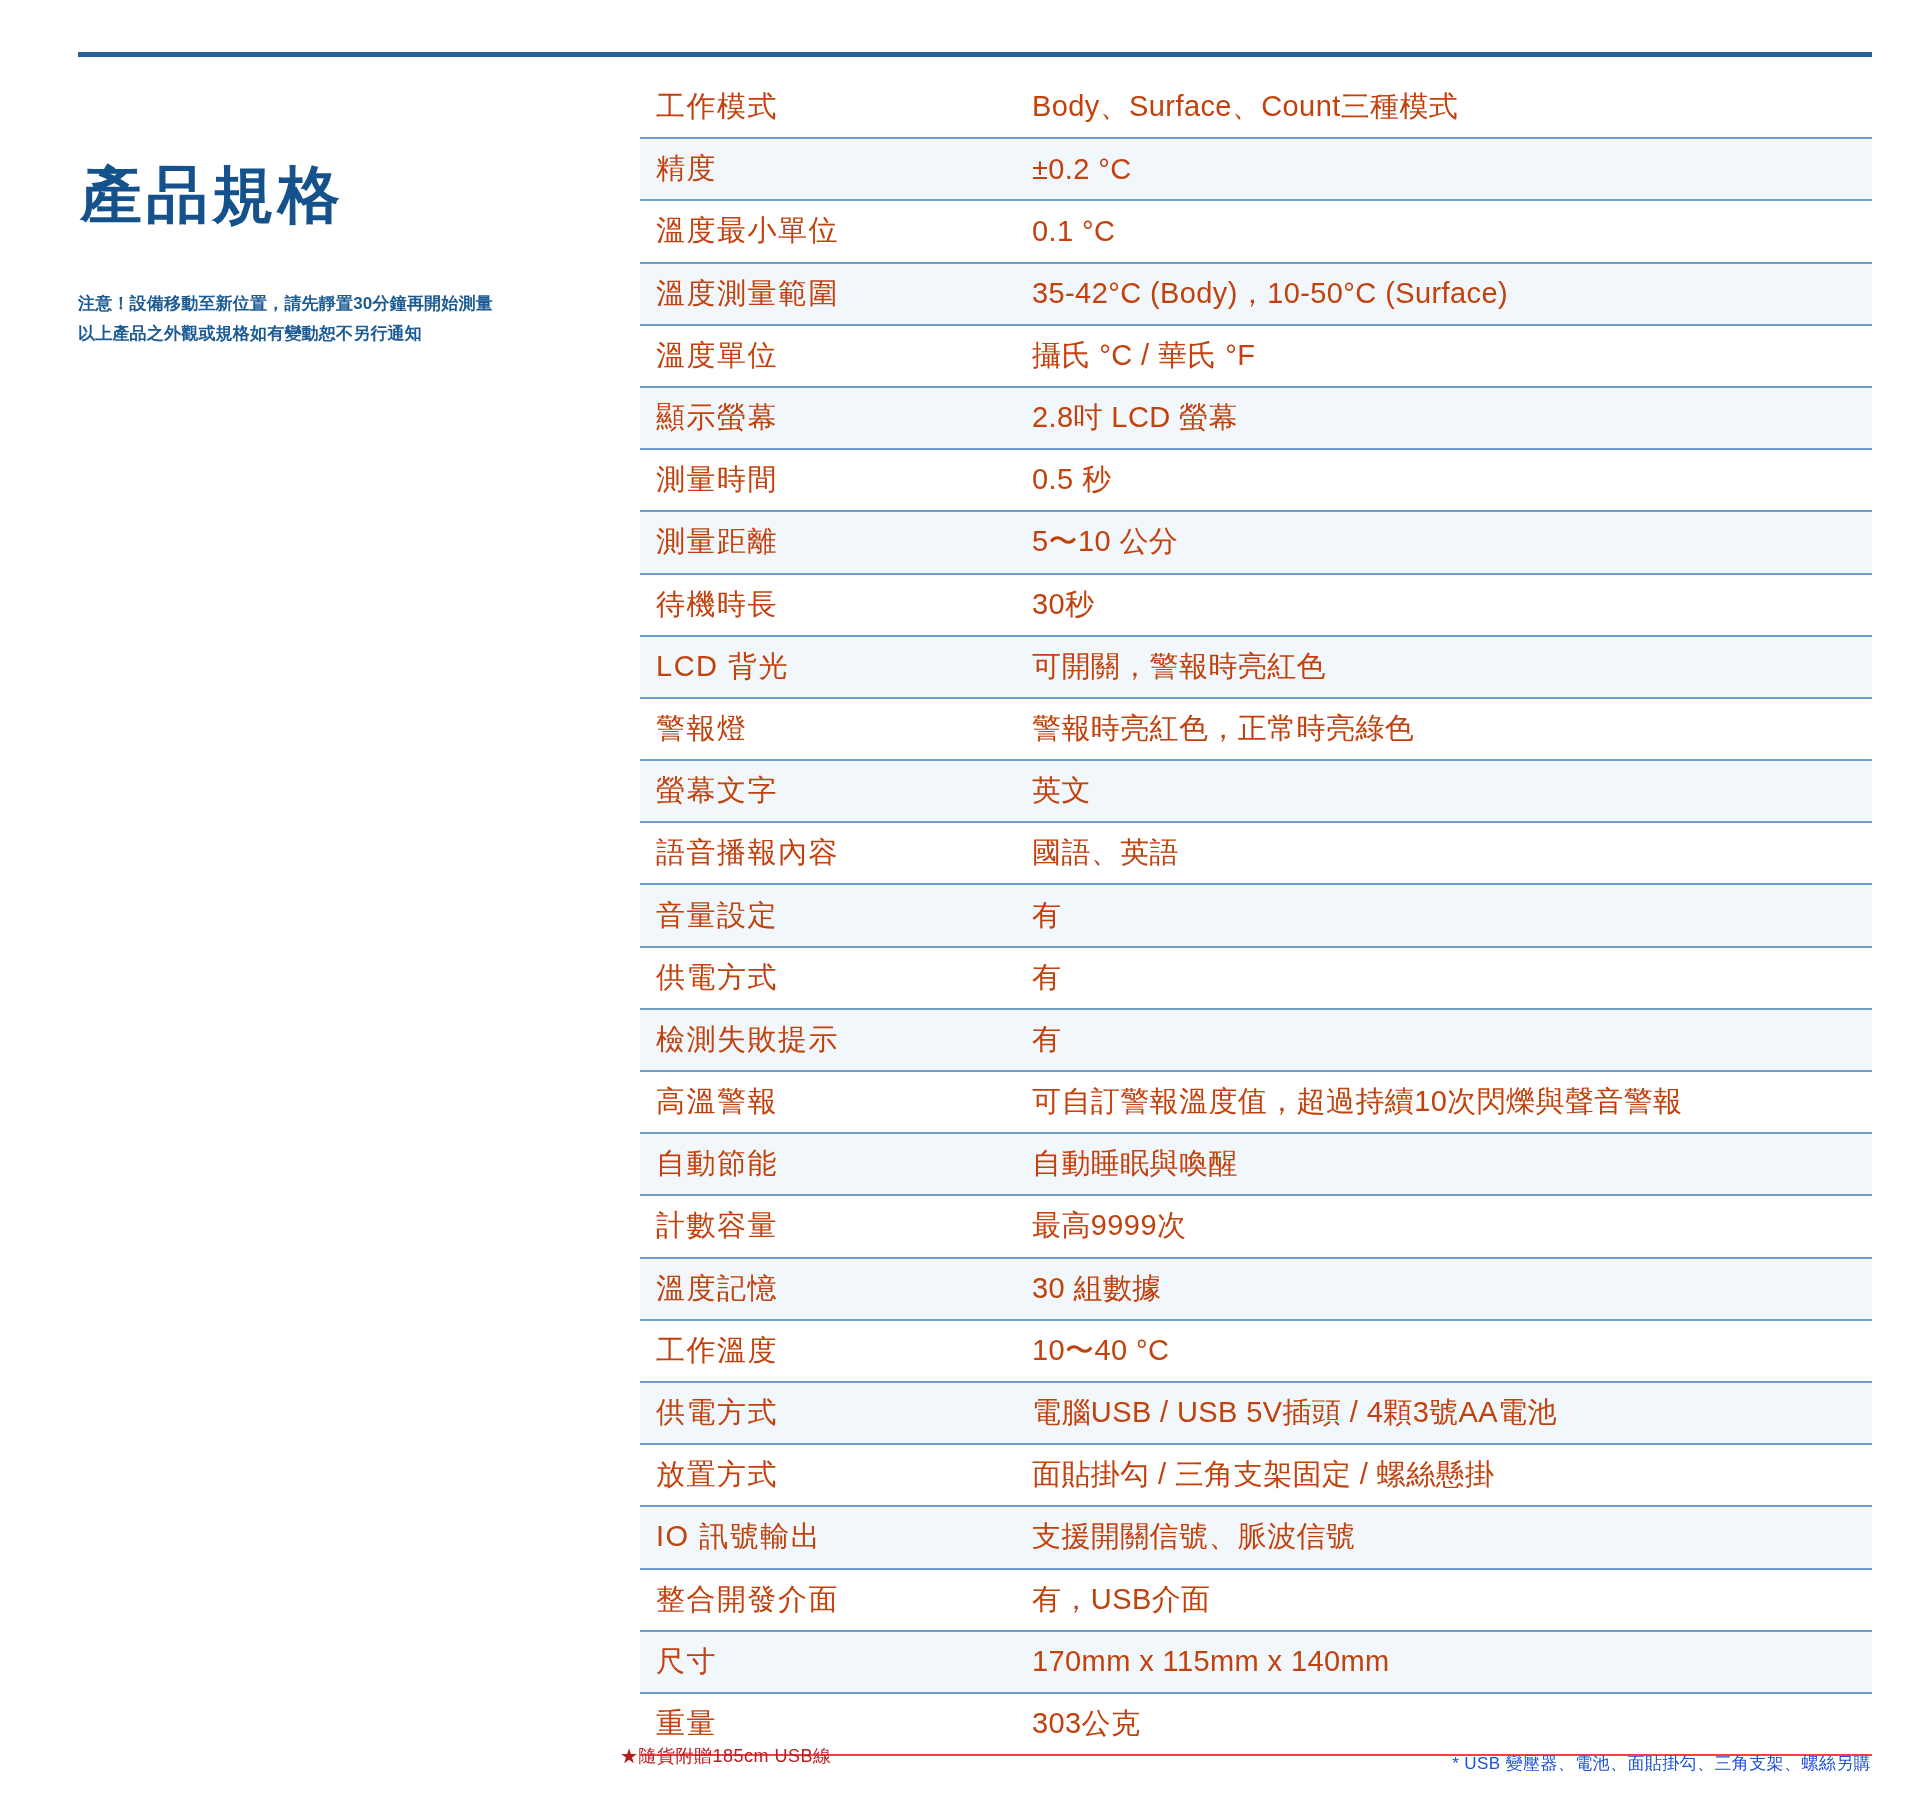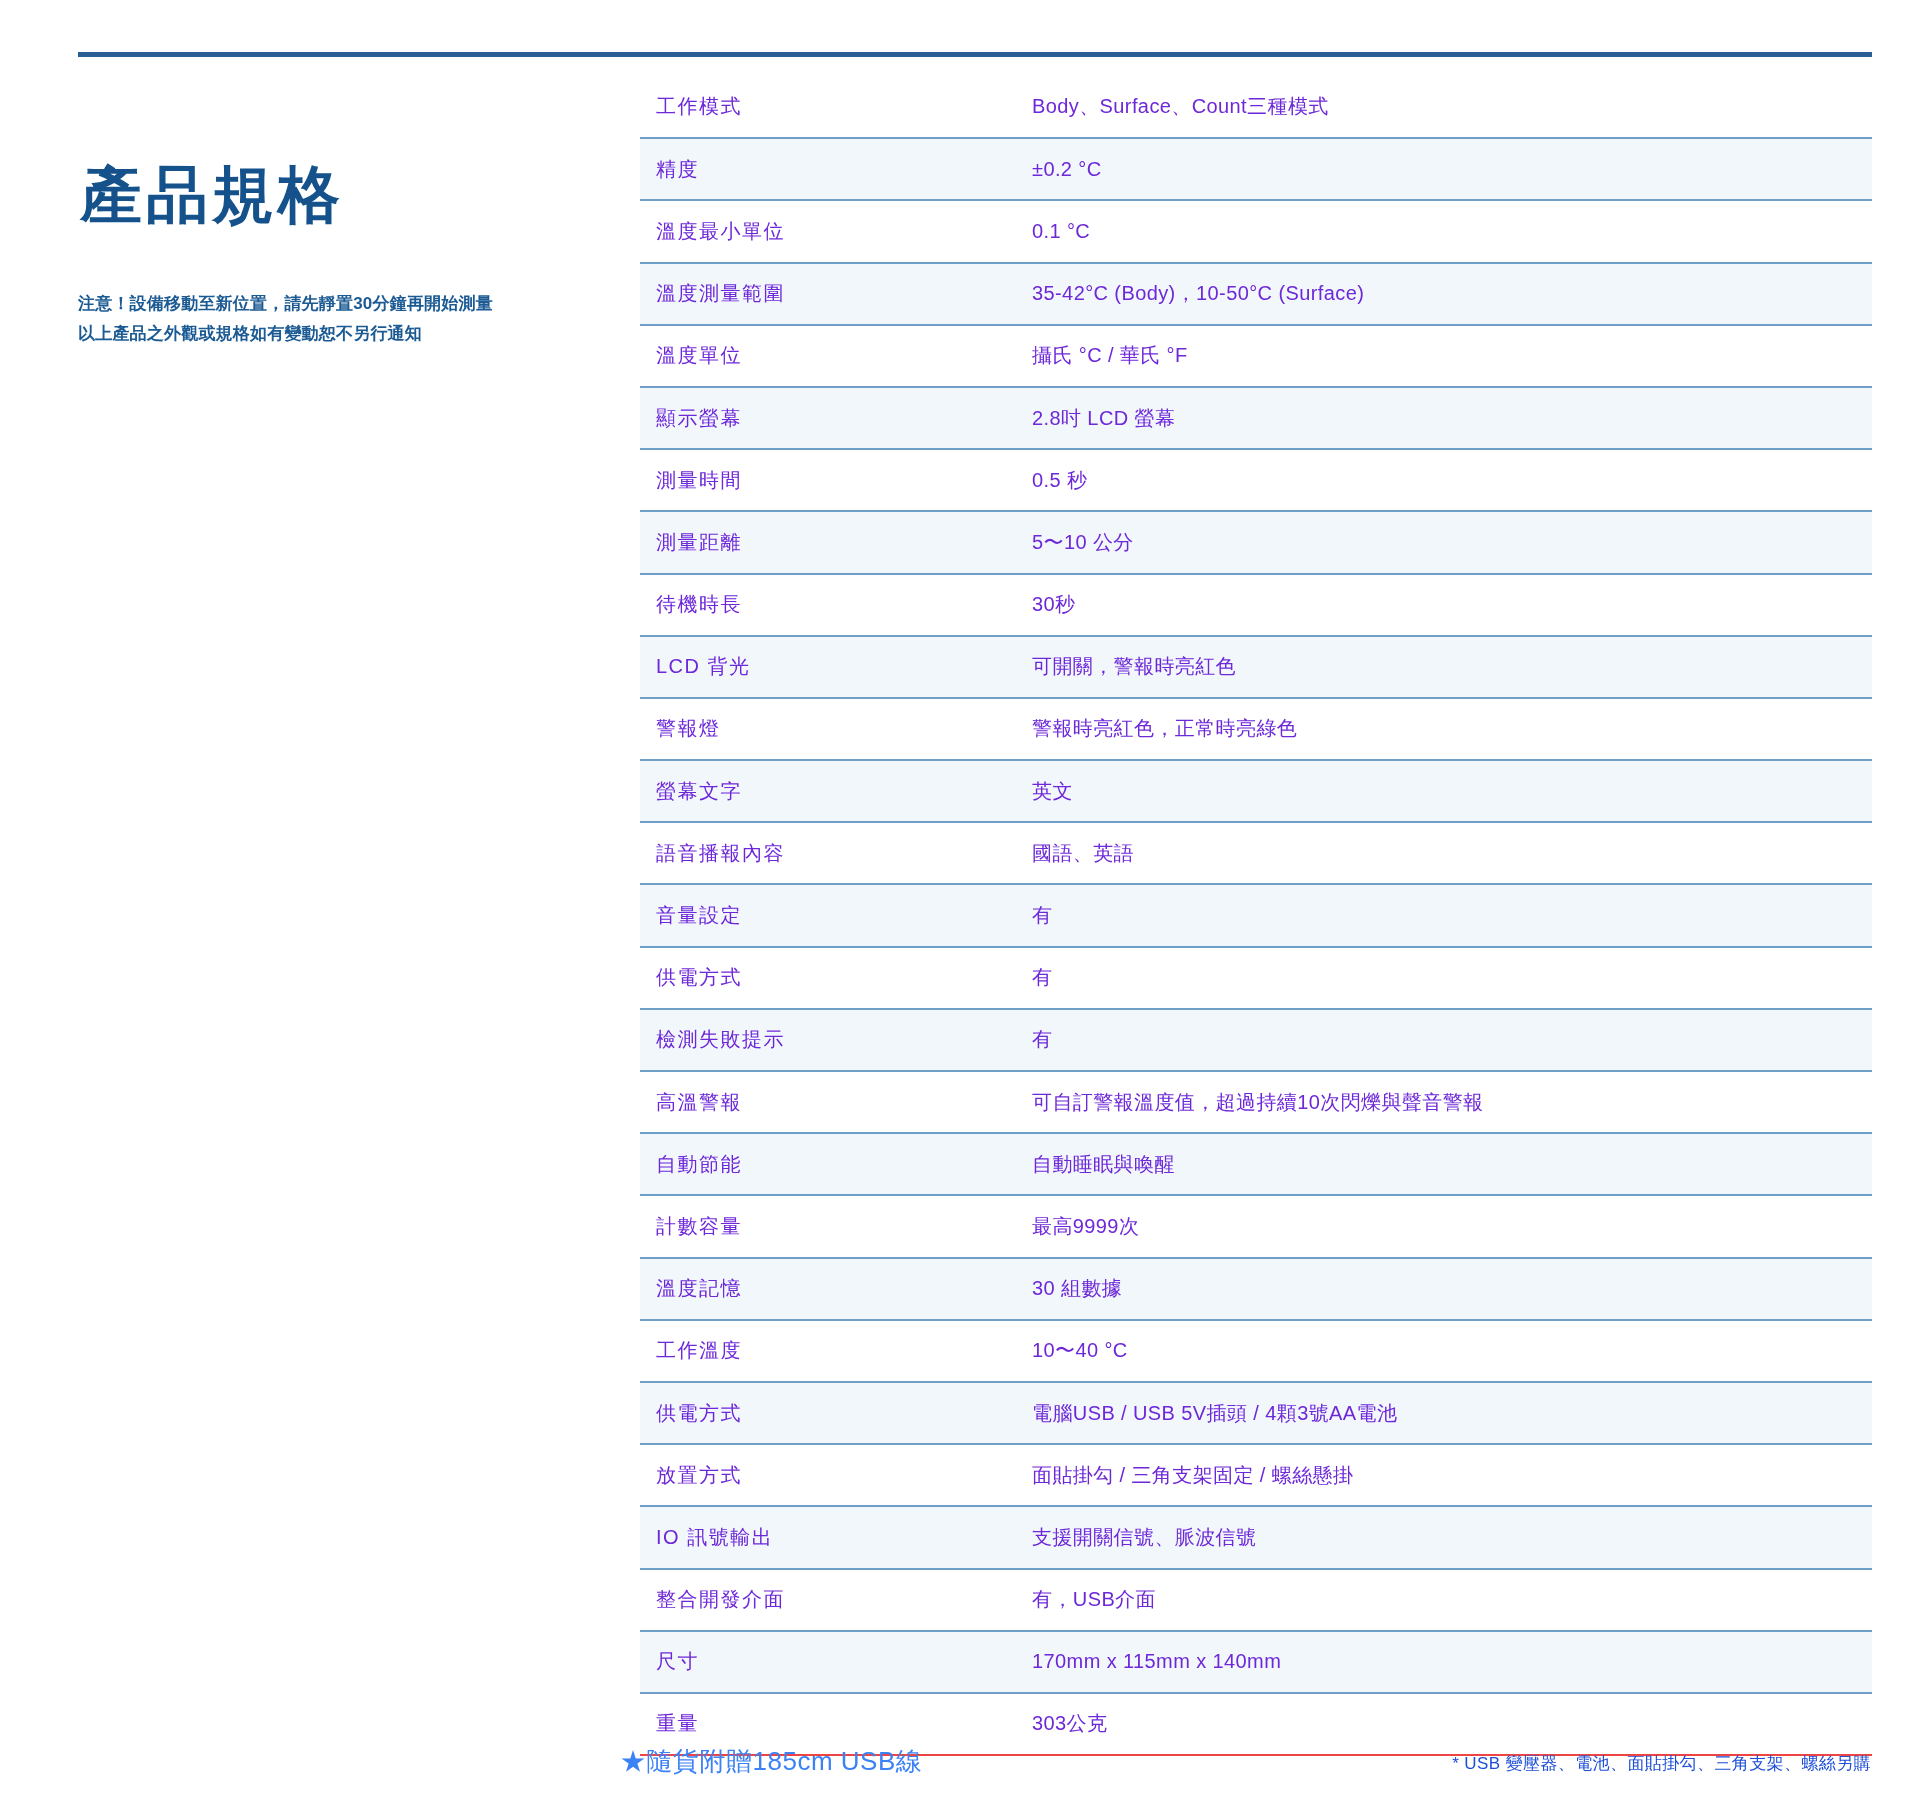--- a/index.html
+++ b/index.html
@@ -61,22 +61,22 @@
     width: 1232px;
     border-collapse: collapse;
   }
   .spec-table tr {
     height: 62.2px;
   }
   .spec-table td {
     border-top: 2px solid #6f9ec6;
     vertical-align: middle;
     padding: 0;
-    font-size: 20px;
-    color: #6d28d9;
+    font-size: 29px;
+    color: #c2410c;
     font-weight: 500;
     white-space: nowrap;
   }
   .spec-table tr:first-child td { border-top: none; }
   .spec-table tr:last-child td { border-bottom: 2px solid #ef4444; }
   td.k {
     width: 362px;
     padding-left: 16px;
     letter-spacing: 1.5px;
   }
@@ -87,22 +87,22 @@
   
   .spec-table tr.band td {
     background: #f2f7fb;
   }
 
   
   .footer-left {
     position: absolute;
     left: 620px;
     top: 1744px;
-    font-size: 26px;
-    color: #3b82f6;
+    font-size: 18px;
+    color: #b91c1c;
     letter-spacing: 0.5px;
     white-space: nowrap;
   }
   .footer-right {
     position: absolute;
     right: 48px;
     top: 1752px;
     font-size: 17px;
     color: #1d4ed8;
     letter-spacing: 0.4px;

